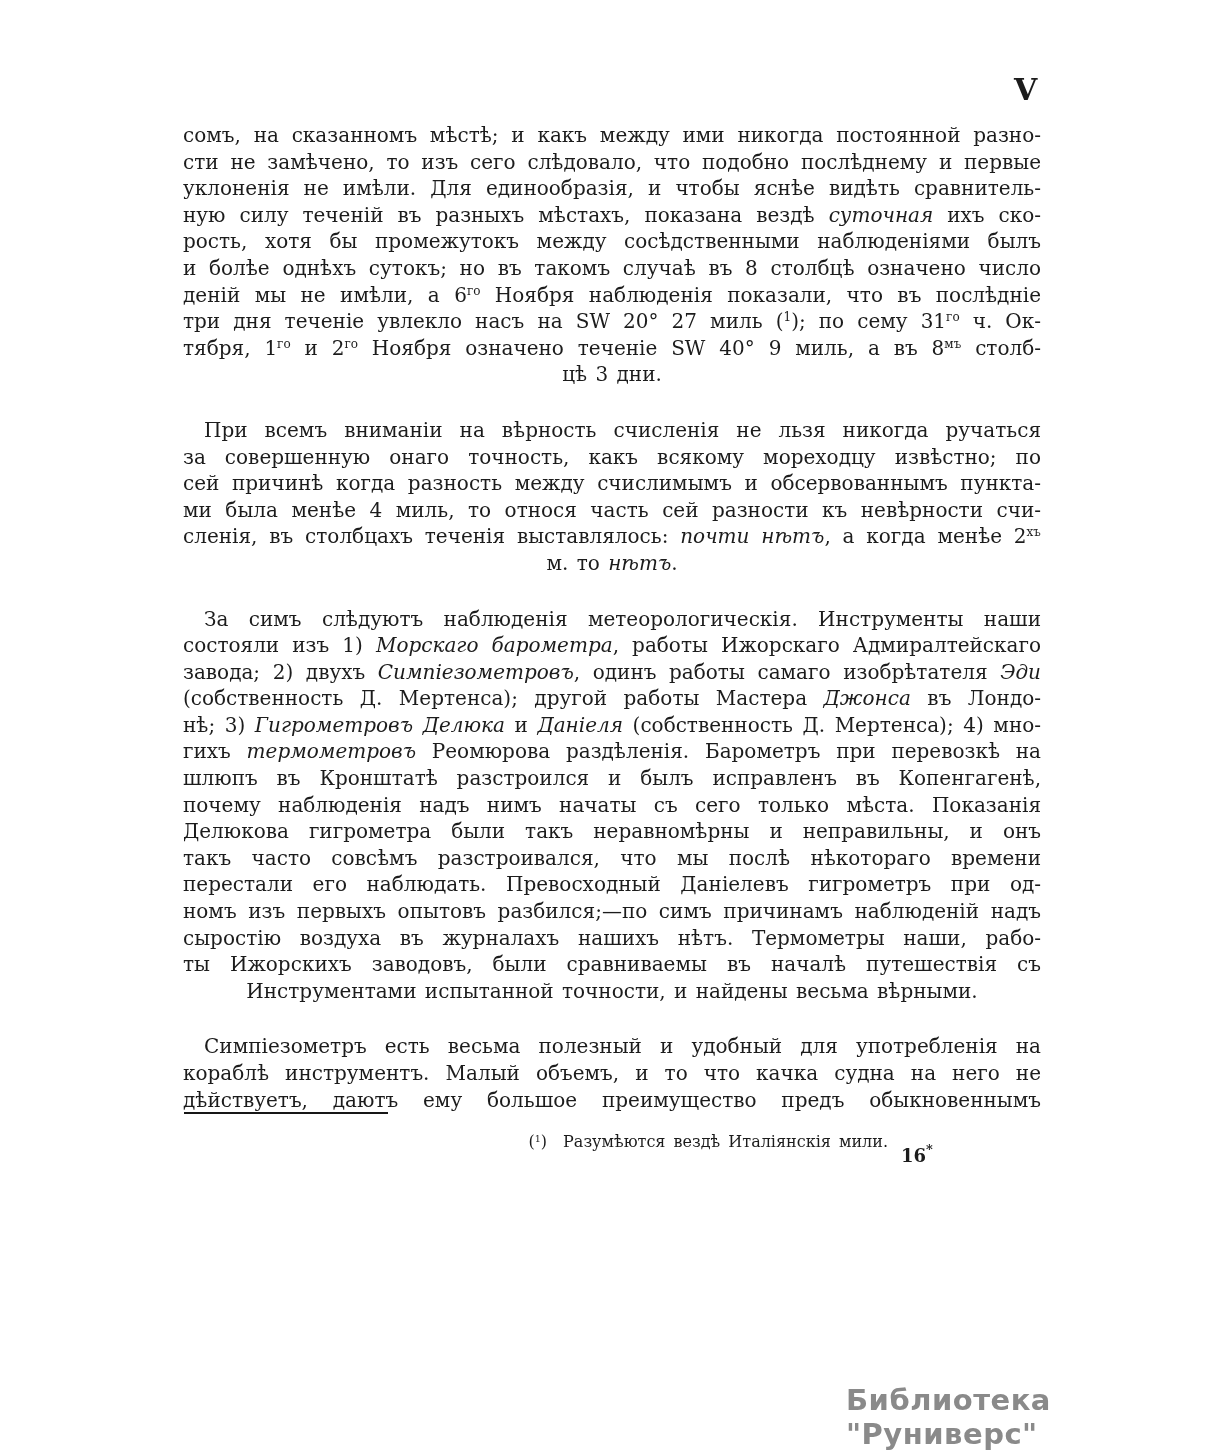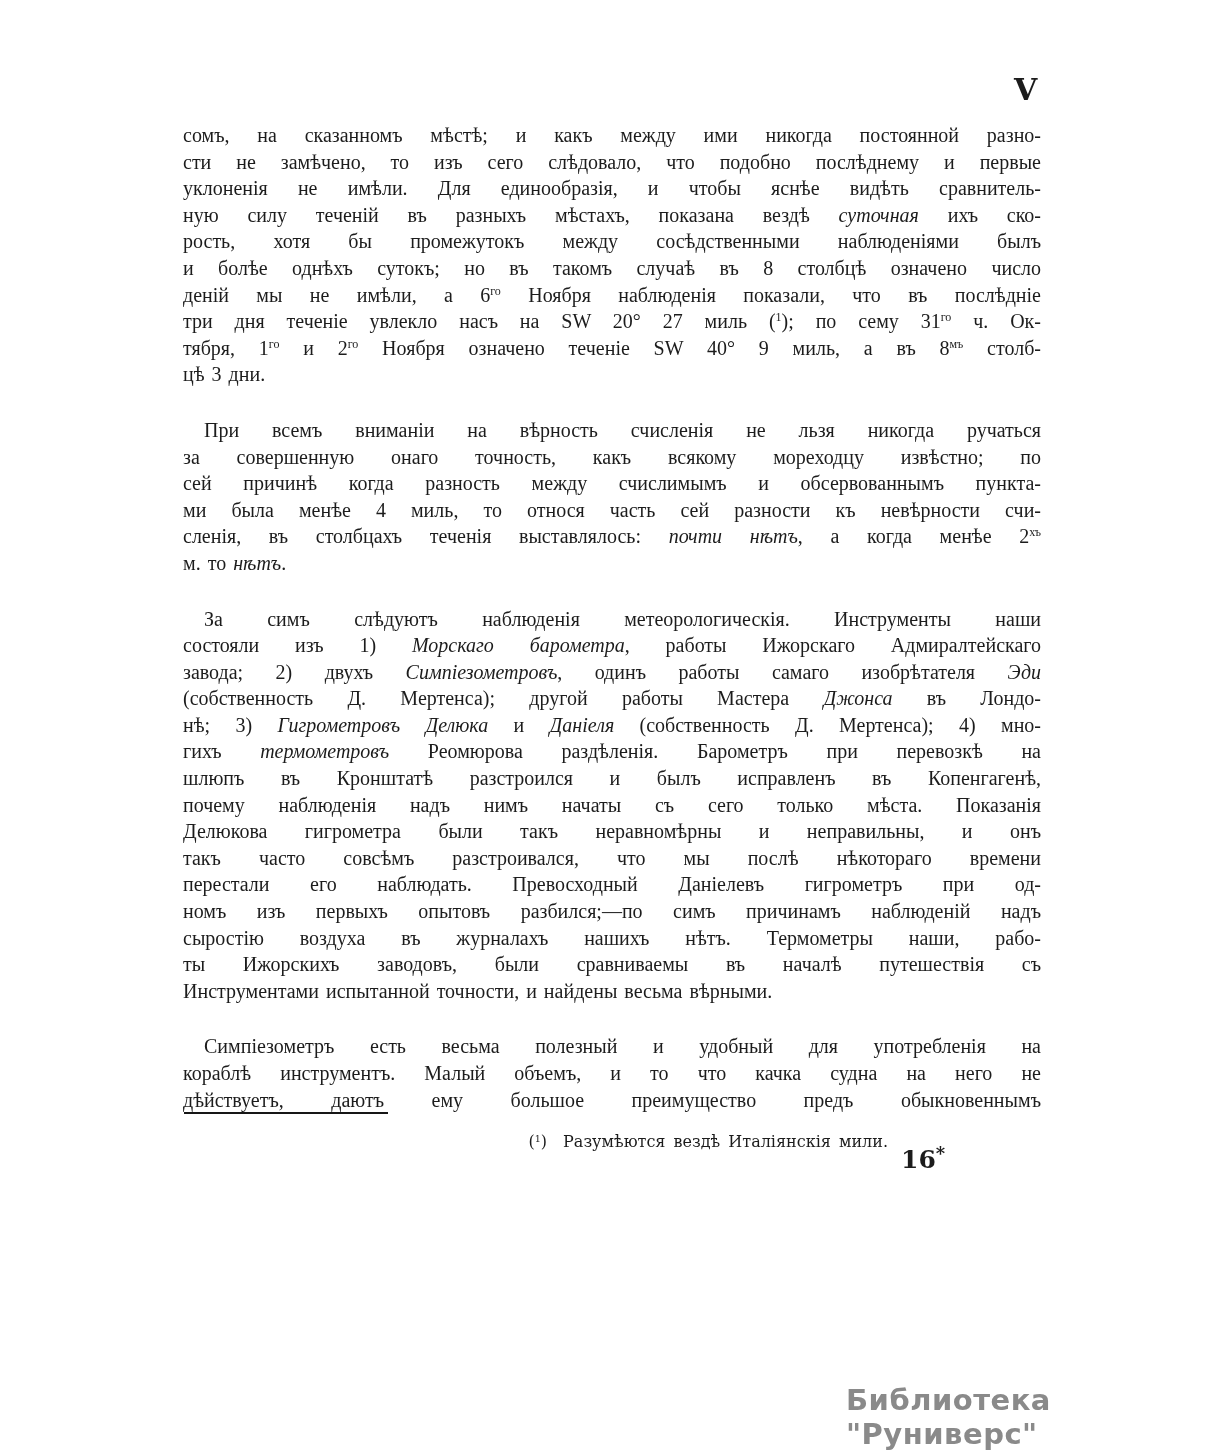--- a/index.html
+++ b/index.html
@@ -21,24 +21,23 @@
     letter-spacing: 1px;
   }
   .body-text {
     position: absolute;
     left: 183px;
     top: 122px;
     width: 858px;
     font-size: 20px;
     line-height: 26.6px;
     word-spacing: 2px;
-    font-family: Liberation Serif, serif;
   }
   .para + .para { margin-top: 29px; }
-  .line { text-align: left; white-space: normal; }
+  .line { text-align: center; white-space: normal; }
   .line.j { text-align: justify; text-align-last: justify; }
   .line.ind { text-indent: 21px; }
   sup {
     font-size: 0.6em;
     line-height: 0;
     vertical-align: 7px;
     letter-spacing: 0;
   }
   .footnote-rule {
     position: absolute;
@@ -56,21 +55,21 @@
     font-size: 16px;
     line-height: 22px;
     word-spacing: 3px;
     text-align: right;
   }
   .footnote sup { vertical-align: 5px; }
   .signature {
     position: absolute;
     left: 901px;
     top: 1145px;
-    font-size: 25px;
+    font-size: 18px;
     font-weight: 700;
   }
   .signature sup { font-size: 0.72em; vertical-align: 8px; }
   .watermark {
     position: absolute;
     left: 846px;
     top: 1383px;
     font-family: "DejaVu Sans", sans-serif;
     font-weight: 700;
     font-size: 29px;

